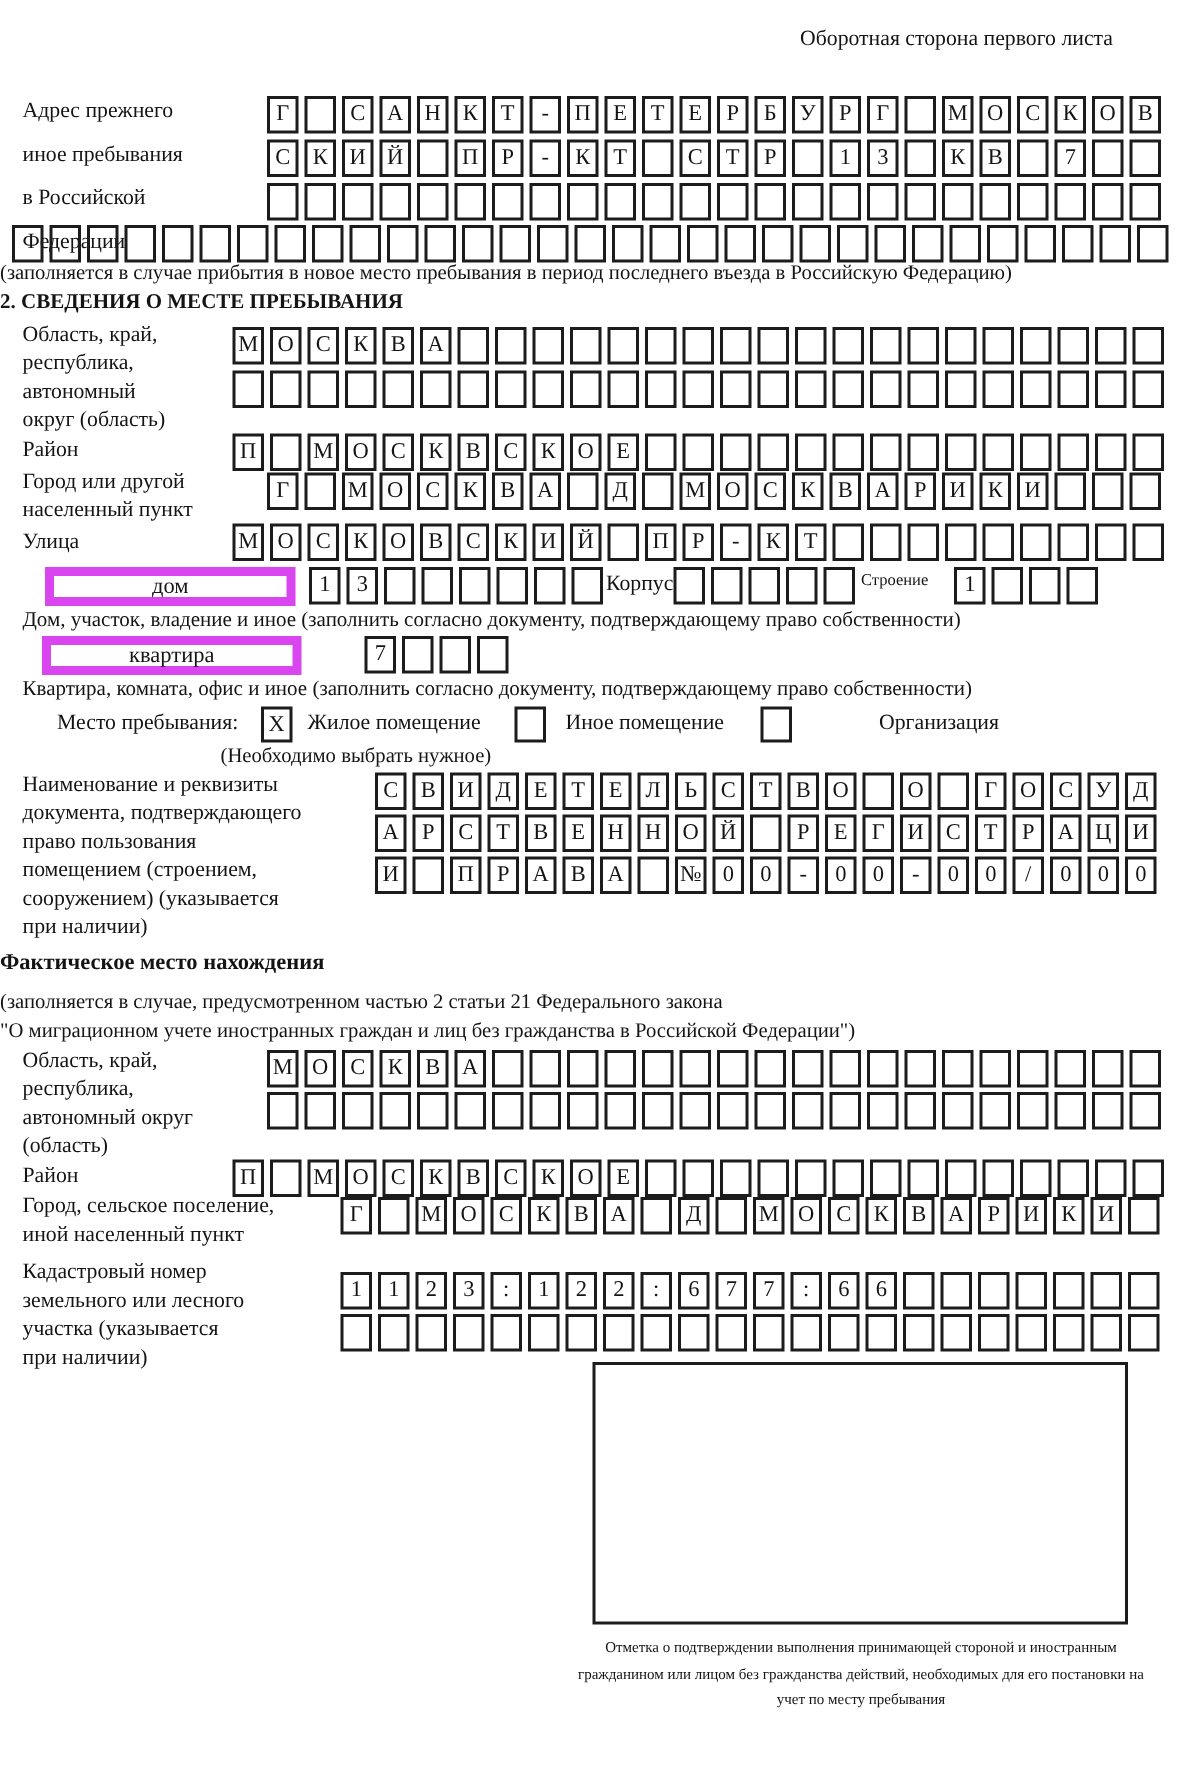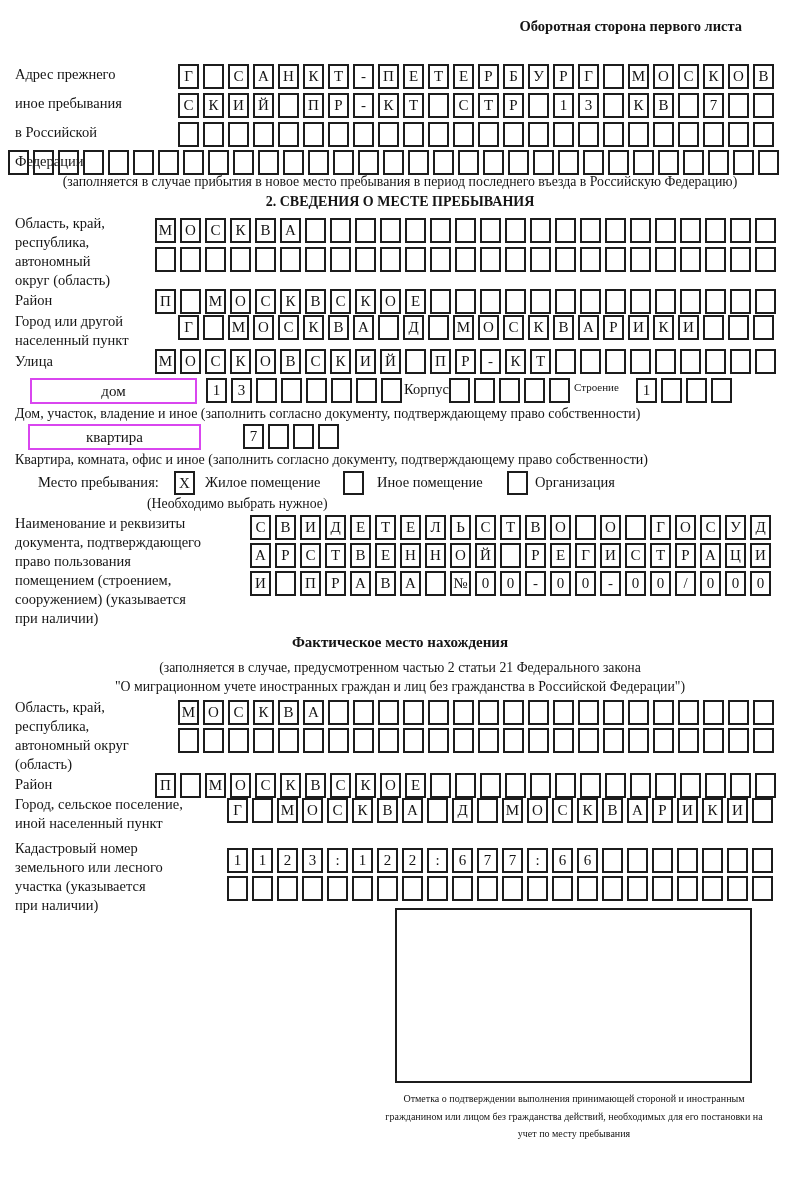--- a/index.html
+++ b/index.html
@@ -4,40 +4,40 @@
 <style>
   * { box-sizing: border-box; margin: 0; padding: 0; }
   html, body { background: #ffffff; }
   body {
     width: 800px; height: 1180px;
     position: relative;
     font-family: "Liberation Serif", "DejaVu Serif", serif;
     color: #141414;
     overflow: hidden;
   }
-  .abs { position: absolute; font-weight: bold; }
+  .abs { position: absolute; }
   .row { position: absolute; display: flex; gap: 4px; }
   .cell {
     width: 21px; height: 25px; flex: 0 0 21px;
     border: 2px solid #1c1c1c;
     display: flex; align-items: center; justify-content: center;
     font-size: 15px; line-height: 1;
   }
   .label {
     position: absolute;
     font-size: 14.5px; line-height: 19px;
     white-space: pre-line;
   }
   .label-a { line-height: 29px; }
   .note { position: absolute; font-size: 13.8px; }
-  .center { left: 0; width: 800px; text-align: center; }
+  .center { left: 0; width: 800px; }
   .bold { font-weight: bold; }
   .wbox {
     position: absolute; height: 26px;
-    border: 2px solid #d946ef;
+    border: 6px solid #d946ef;
     display: flex; align-items: center; justify-content: center;
     font-size: 15px;
   }
   .cbox {
     position: absolute; width: 21px; height: 24px;
     border: 2px solid #1c1c1c;
     display: flex; align-items: center; justify-content: center;
     font-size: 15px;
   }
   .bigbox { position: absolute; border: 2px solid #1c1c1c; background: #fff; }
@@ -352,21 +352,21 @@
     <span class="cell"></span>
   </div>
 <div class="note" style="left:15px; top:452px; font-size:14px">Квартира, комната, офис и иное (заполнить согласно документу, подтверждающему право собственности)</div>
 
 <div class="note" style="left:38px; top:474px; font-size:14.5px">Место пребывания:</div>
 <div class="cbox" style="left:174px; top:471px">X</div>
 <div class="note" style="left:205px; top:474px; font-size:14.5px">Жилое помещение</div>
 <div class="cbox" style="left:343px; top:471px"></div>
 <div class="note" style="left:377px; top:474px; font-size:14.5px">Иное помещение</div>
 <div class="cbox" style="left:507px; top:471px"></div>
-<div class="note" style="left:535px; top:474px; font-size:14.5px">Организация</div>
+<div class="note" style="left:586px; top:474px; font-size:14.5px">Организация</div>
 <div class="note" style="left:147px; top:496px; width:360px; text-align:left">(Необходимо выбрать нужное)</div>
 
 <div class="label" style="left:15px; top:514px">Наименование и реквизиты
 документа, подтверждающего
 право пользования
 помещением (строением,
 сооружением) (указывается
 при наличии)</div>
 <div class="row" style="left:250px; top:515px">
     <span class="cell">С</span>

